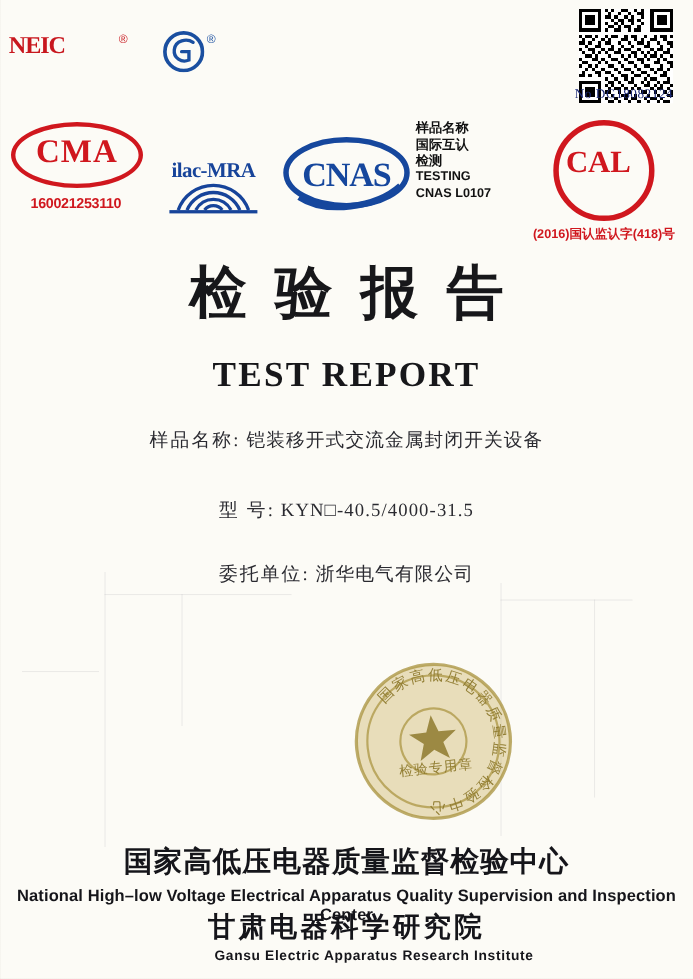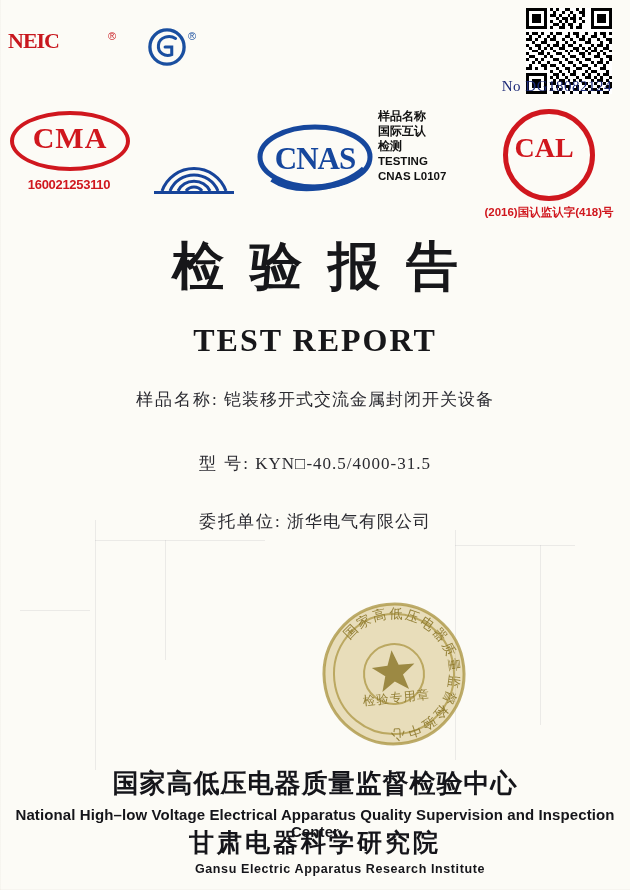--- a/index.html
+++ b/index.html
@@ -73,21 +73,21 @@
   }
   .qr-inner {
     width: 100%;
     height: 100%;
   }
   .report-no {
     position: absolute;
     right: 18px;
     top: 78px;
     font-family: "Liberation Serif", serif;
-    font-size: 15px;
+    font-size: 12px;
     color: #1d2a78;
     letter-spacing: 0.5px;
   }
 
   
   .marks {
     position: absolute;
     left: 0;
     top: 103px;
     width: 630px;
@@ -601,20 +601,21 @@
         <g fill="none" stroke="#17449a" stroke-width="3">
           <path d="M22 84 A34 34 0 0 1 86 84"></path>
           <path d="M30 84 A26 26 0 0 1 78 84"></path>
           <path d="M38 84 A18 18 0 0 1 70 84"></path>
           <path d="M46 84 A10 10 0 0 1 62 84"></path>
         </g>
         <g fill="#17449a">
           <rect x="14" y="84" width="80" height="3"></rect>
         </g>
       </svg>
+      <div class="ilac-text">ilac-MRA</div>
     </div>
 
     <div class="cnas-wrap">
       <svg width="118" height="80" viewBox="0 0 118 80" aria-hidden="true">
         <ellipse cx="59" cy="40" rx="55" ry="30" fill="none" stroke="#16479d" stroke-width="5"></ellipse>
         <path d="M16 62 C40 78, 86 72, 108 52" fill="none" stroke="#16479d" stroke-width="6"></path>
       </svg>
       <div class="cnas-text">CNAS</div>
     </div>
 

